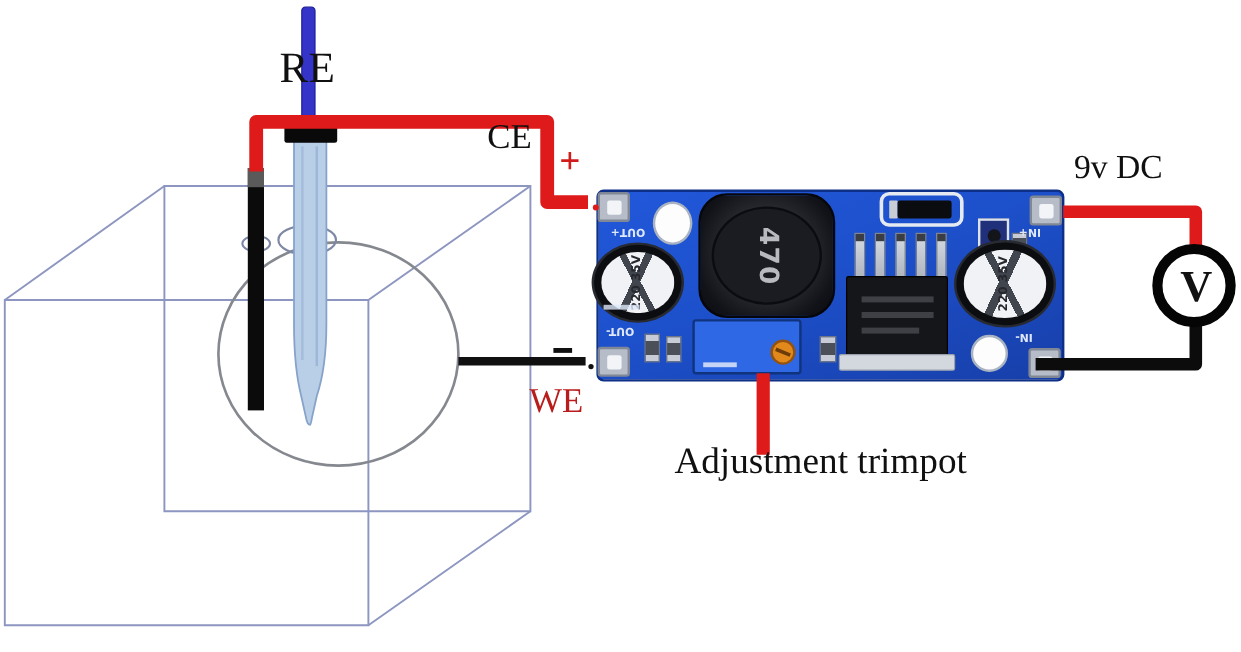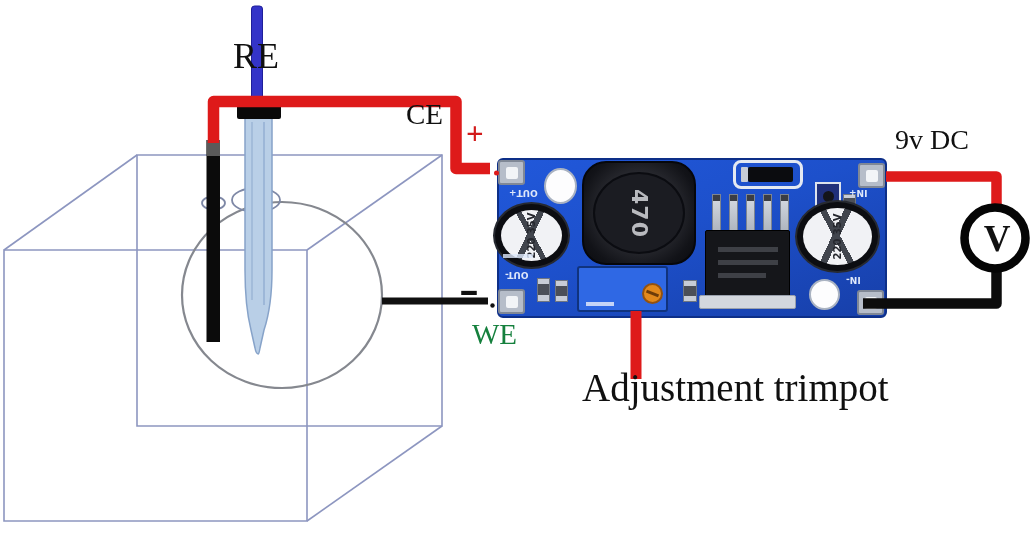--- a/index.html
+++ b/index.html
@@ -8,23 +8,23 @@
           font-family:"Liberation Serif","DejaVu Serif",serif;}
   svg{position:absolute;left:0;top:0;}
   #svg-base{z-index:1;}
   #module{position:absolute;left:497px;top:158px;width:390px;height:160px;z-index:2;}
   #svg-wires{z-index:3;}
   .lbl{position:absolute;z-index:4;color:#101010;white-space:nowrap;line-height:1;}
   #lbl-re{left:193px;top:38px;font-size:36px;margin-left:40px;}
   #lbl-ce{left:406px;top:56px;font-size:29px;margin-top:44px;}
   #lbl-plus{left:466px;top:118px;font-size:31px;font-weight:700;color:#d21b1b;}
   #lbl-minus{left:459px;top:264px;font-size:48px;font-weight:700;transform:scaleX(1.25);transform-origin:left center;}
-  #lbl-we{left:441px;top:320px;font-size:29px;color:#15803d;margin-left:31px;}
+  #lbl-we{left:441px;top:320px;font-size:29px;color:#b91c1c;}
   #lbl-supply{left:895px;top:126px;font-size:28px;}
-  #lbl-trimpot{left:582px;top:368px;font-size:39px;}
+  #lbl-trimpot{left:562px;top:368px;font-size:31px;}
 
   
   .pcb{position:absolute;inset:0;border-radius:6px;border:2px solid #0d2f88;
        background:linear-gradient(160deg,#2158da 0%,#1d50cb 45%,#173fa9 100%);box-sizing:border-box;}
   .pad{position:absolute;width:27px;height:25px;background:#b6bdc9;border:2px solid #808896;
        border-radius:3px;box-sizing:border-box;}
   .pad-hole{position:absolute;left:6px;top:5px;width:12px;height:12px;background:#f2f4f7;border-radius:2px;}
   .hole{position:absolute;background:#fdfdfe;border:2px solid #aab3c2;border-radius:50%;box-sizing:border-box;}
   .inductor{position:absolute;left:85px;top:3px;width:114px;height:104px;border-radius:24px;
             background:radial-gradient(circle at 50% 48%,#26272d 0 52%,#121318 78%,#0a0b0f 100%);

